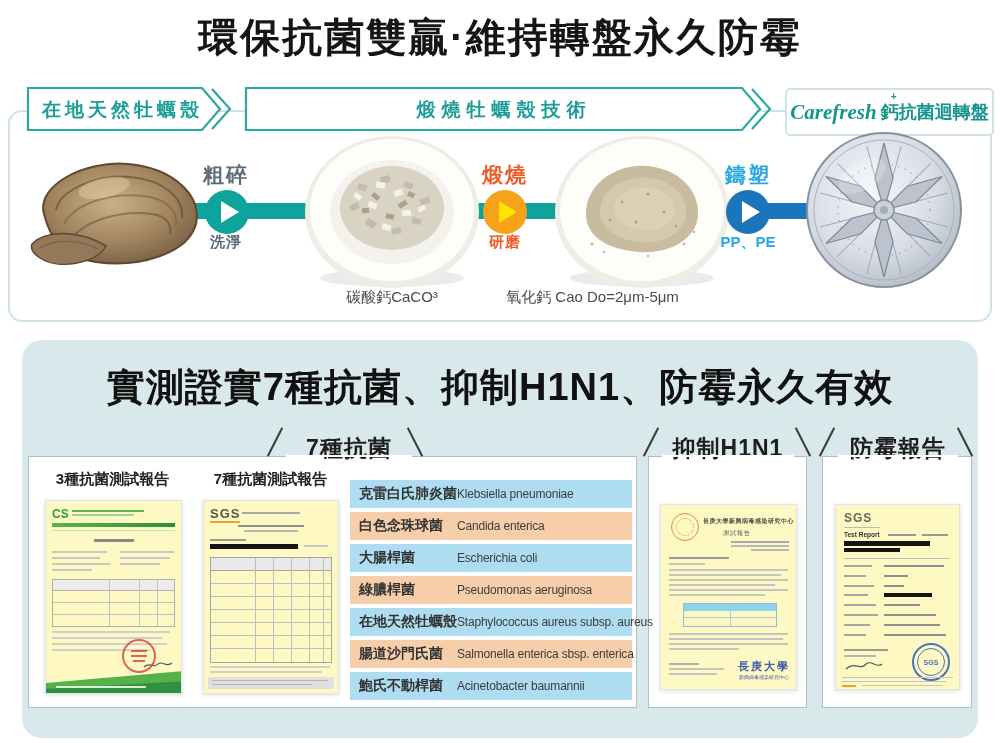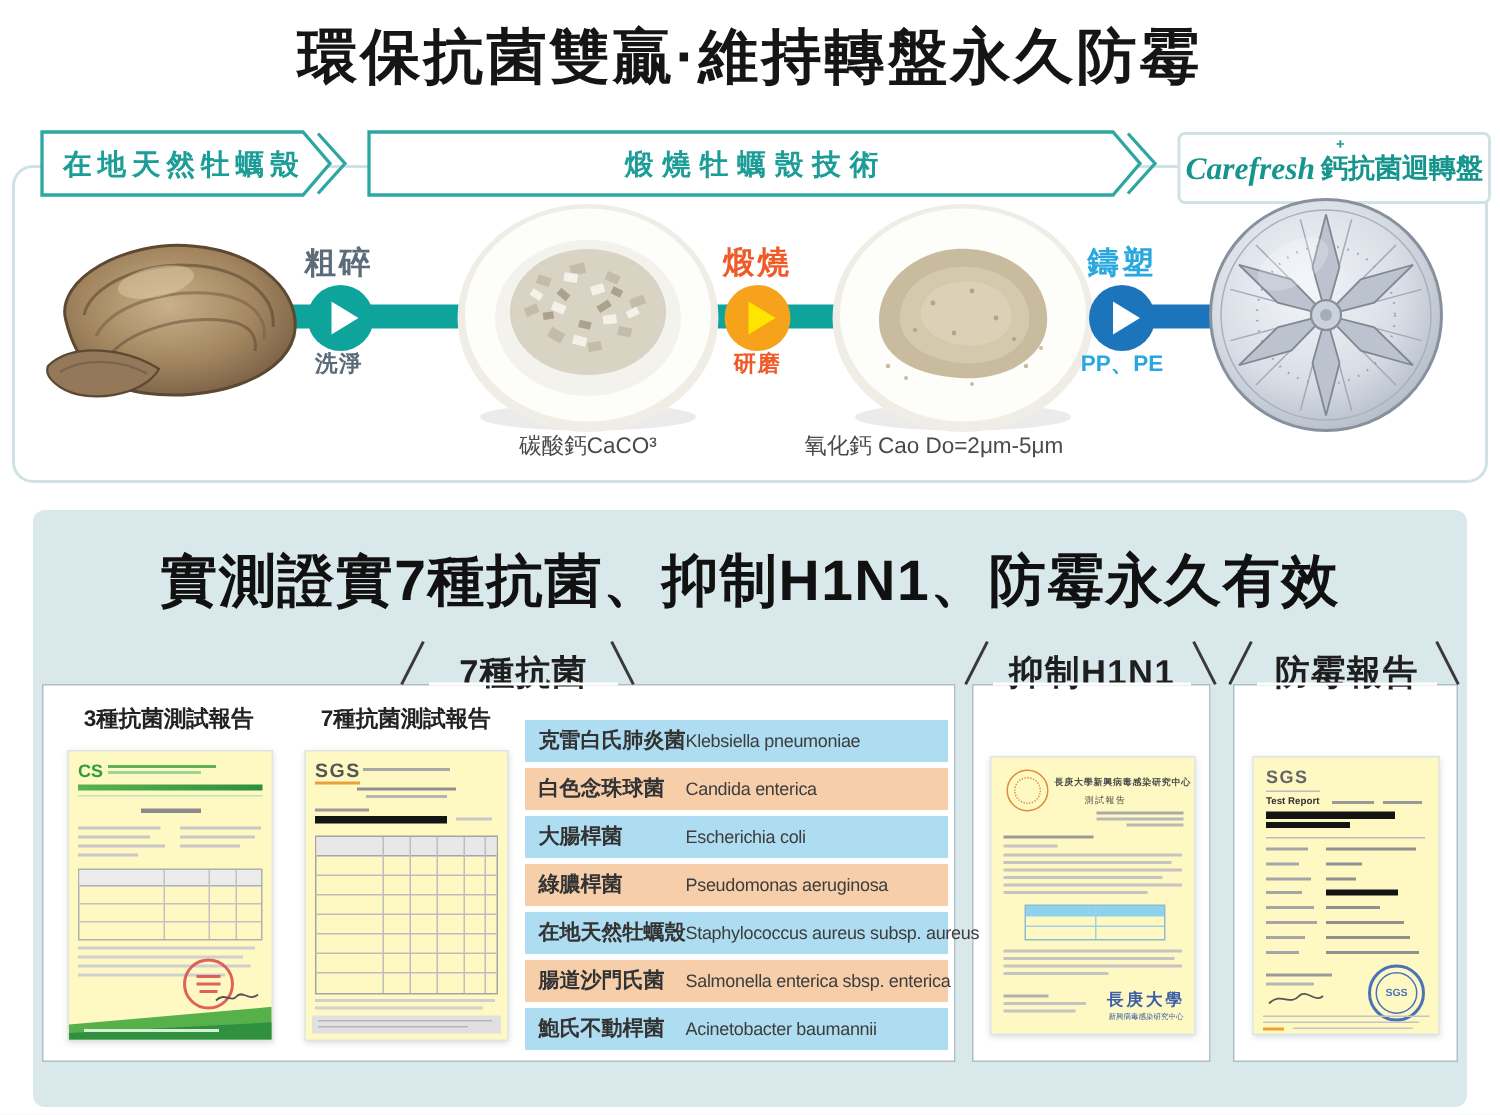--- a/index.html
+++ b/index.html
@@ -20,21 +20,21 @@
   .prod .plus{position:absolute;left:10px;top:-9px;font-size:10px;font-weight:bold;color:#16958f;}
   
   .bar{top:203px;height:16px;}
   .tealbar{background:#0ea39b;}
   .bluebar{background:#1c75bb;}
   .stepTop{top:161px;width:100px;font-size:21px;font-weight:bold;letter-spacing:2px;}
   .stepBot{top:233px;width:100px;font-size:15px;font-weight:bold;letter-spacing:1px;}
   .slate{color:#5b6b79;} .orangeT{color:#f05a28;} .lblue{color:#29a8e0;}
   .cap{top:288px;font-size:15px;color:#4a4a4a;}
   
-  .section{left:22px;top:340px;width:956px;height:398px;background:#d9e8eb;border-radius:8px;}
+  .section{left:22px;top:340px;width:956px;height:398px;background:#d9e8eb;border-radius:20px;}
   .h2{left:0;top:22px;width:956px;font-size:38px;font-weight:bold;letter-spacing:1px;color:#111;}
   .panel{background:#fff;border:1px solid #aebfc5;}
   .phead{top:92px;height:32px;font-size:23px;font-weight:bold;color:#1e1e1e;letter-spacing:1px;line-height:32px;}
   .slash{top:86px;width:2px;height:32px;background:#3a3a3a;}
   .sl1{transform:rotate(27deg);} .sl2{transform:rotate(-27deg);}
   .mask{top:115px;height:2px;background:#fff;}
   .doclabel{top:130px;font-size:15px;font-weight:bold;color:#222;}
   .doc{position:absolute;background:#fef9c3;border:1px solid #e0e4e4;box-shadow:0 1px 4px rgba(40,60,70,.18);}
   .ln{position:absolute;background:#c8c8c8;height:2px;}
   .blist{left:328px;top:140px;width:282px;}
@@ -212,21 +212,21 @@
       <path d="M80,80 L71,48 L80,13 L89,48 Z" transform="rotate(180 80 80)"></path>
       <path d="M80,80 L71,48 L80,13 L89,48 Z" transform="rotate(240 80 80)"></path>
       <path d="M80,80 L71,48 L80,13 L89,48 Z" transform="rotate(300 80 80)"></path>
     </g>
     <circle cx="80" cy="80" r="10" fill="#ccd2db" stroke="#87909d" stroke-width="1.5"></circle>
     <circle cx="80" cy="80" r="4" fill="#a6adb9"></circle>
     <ellipse cx="58" cy="46" rx="26" ry="14" fill="#ffffff" opacity=".22" transform="rotate(-30 58 46)"></ellipse>
   </svg>
 
   <div class="abs cap ctr" style="left:292px;width:200px;">碳酸鈣CaCO³</div>
-  <div class="abs cap ctr" style="left:520px;width:205px;">氧化鈣 Cao Do=2μm-5μm</div>
+  <div class="abs cap ctr" style="left:490px;width:205px;">氧化鈣 Cao Do=2μm-5μm</div>
 
   <div class="abs section">
     <div class="abs serif ctr h2">實測證實7種抗菌、抑制H1N1、防霉永久有效</div>
 
     <div class="abs panel" style="left:6px;top:116px;width:607px;height:250px;"></div>
     <div class="abs panel" style="left:626px;top:116px;width:157px;height:250px;"></div>
     <div class="abs panel" style="left:800px;top:116px;width:148px;height:250px;"></div>
 
     <div class="abs slash sl1" style="left:252px;"></div>
     <div class="abs phead ctr" style="left:262px;width:130px;">7種抗菌</div>

